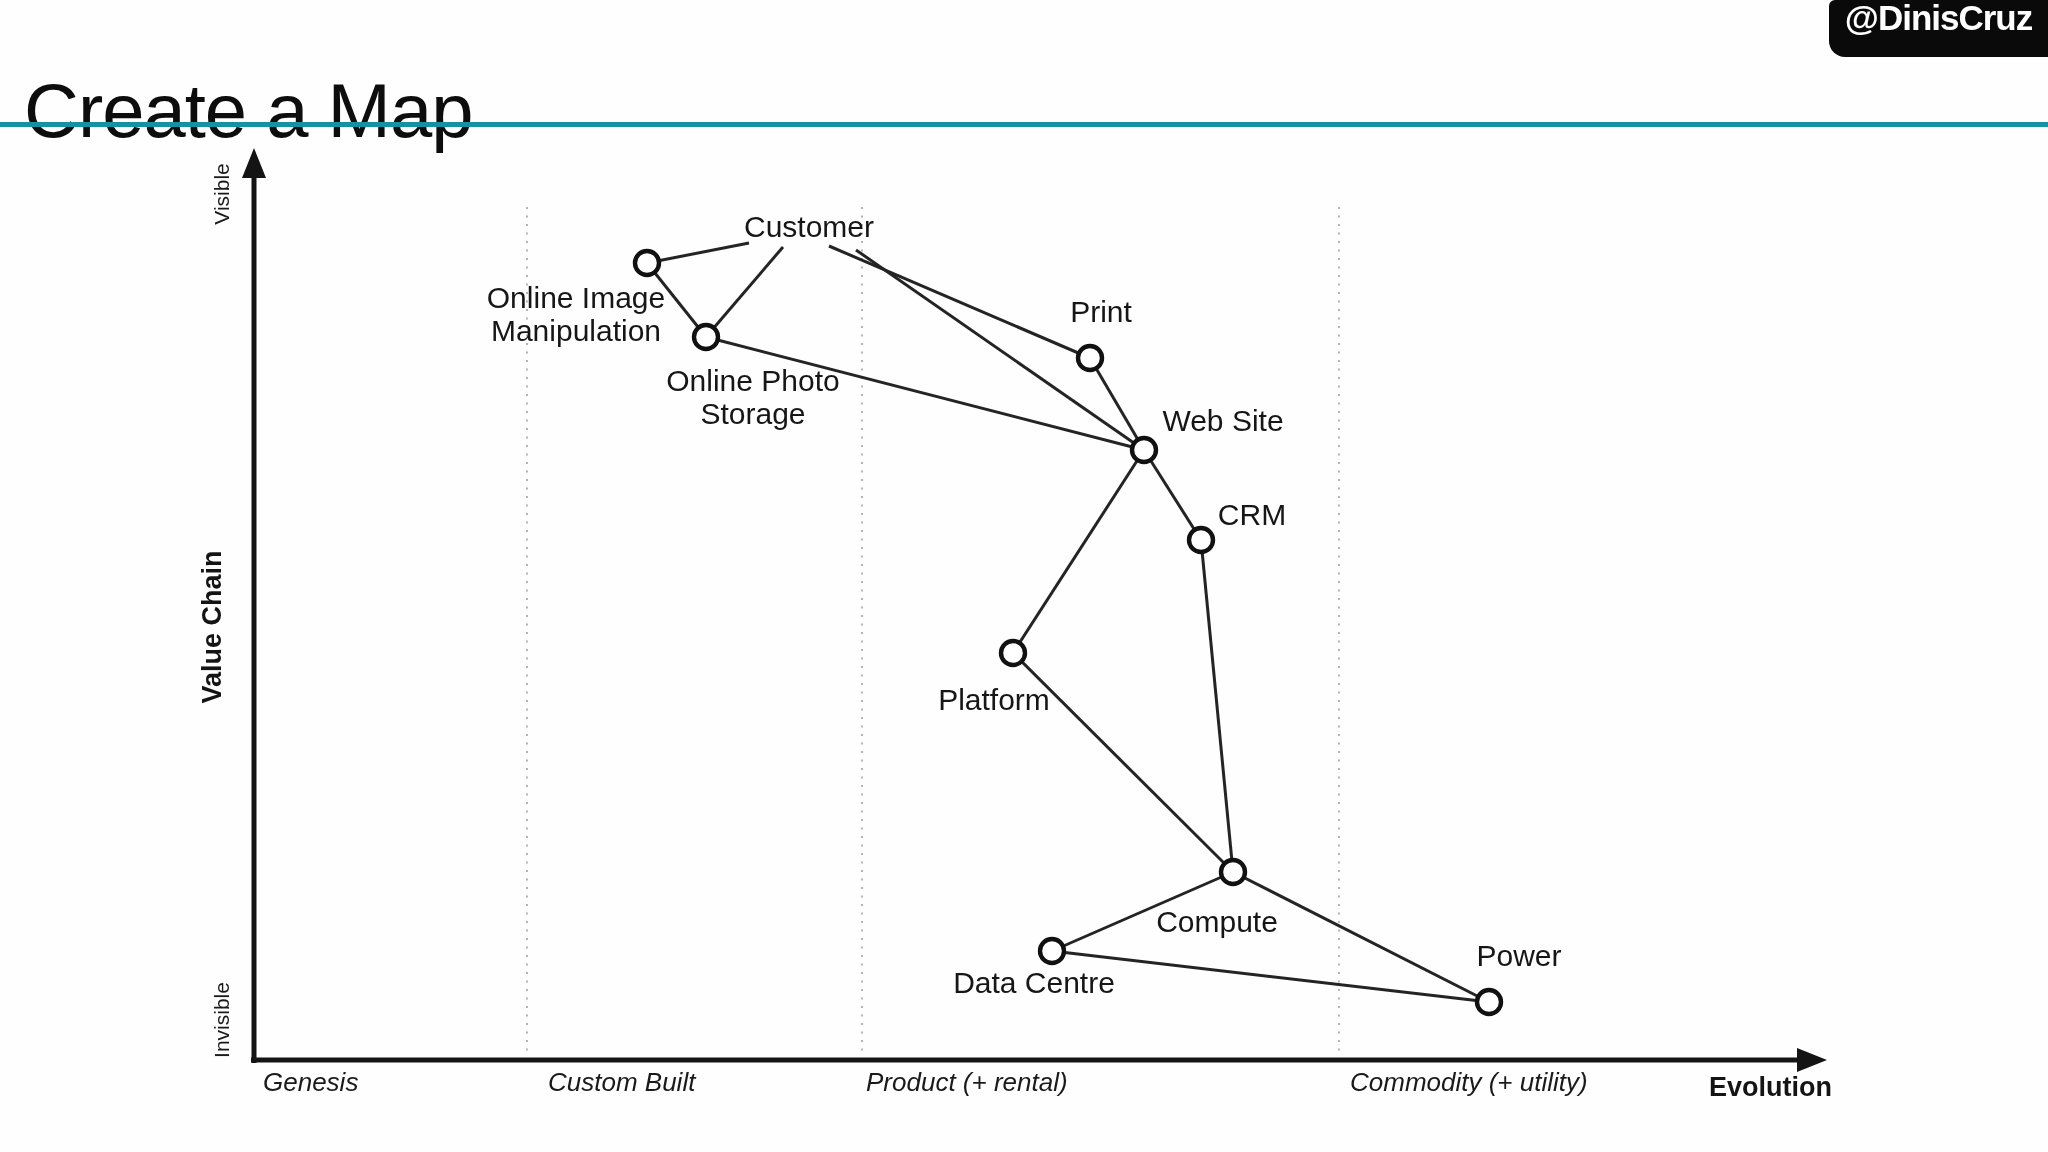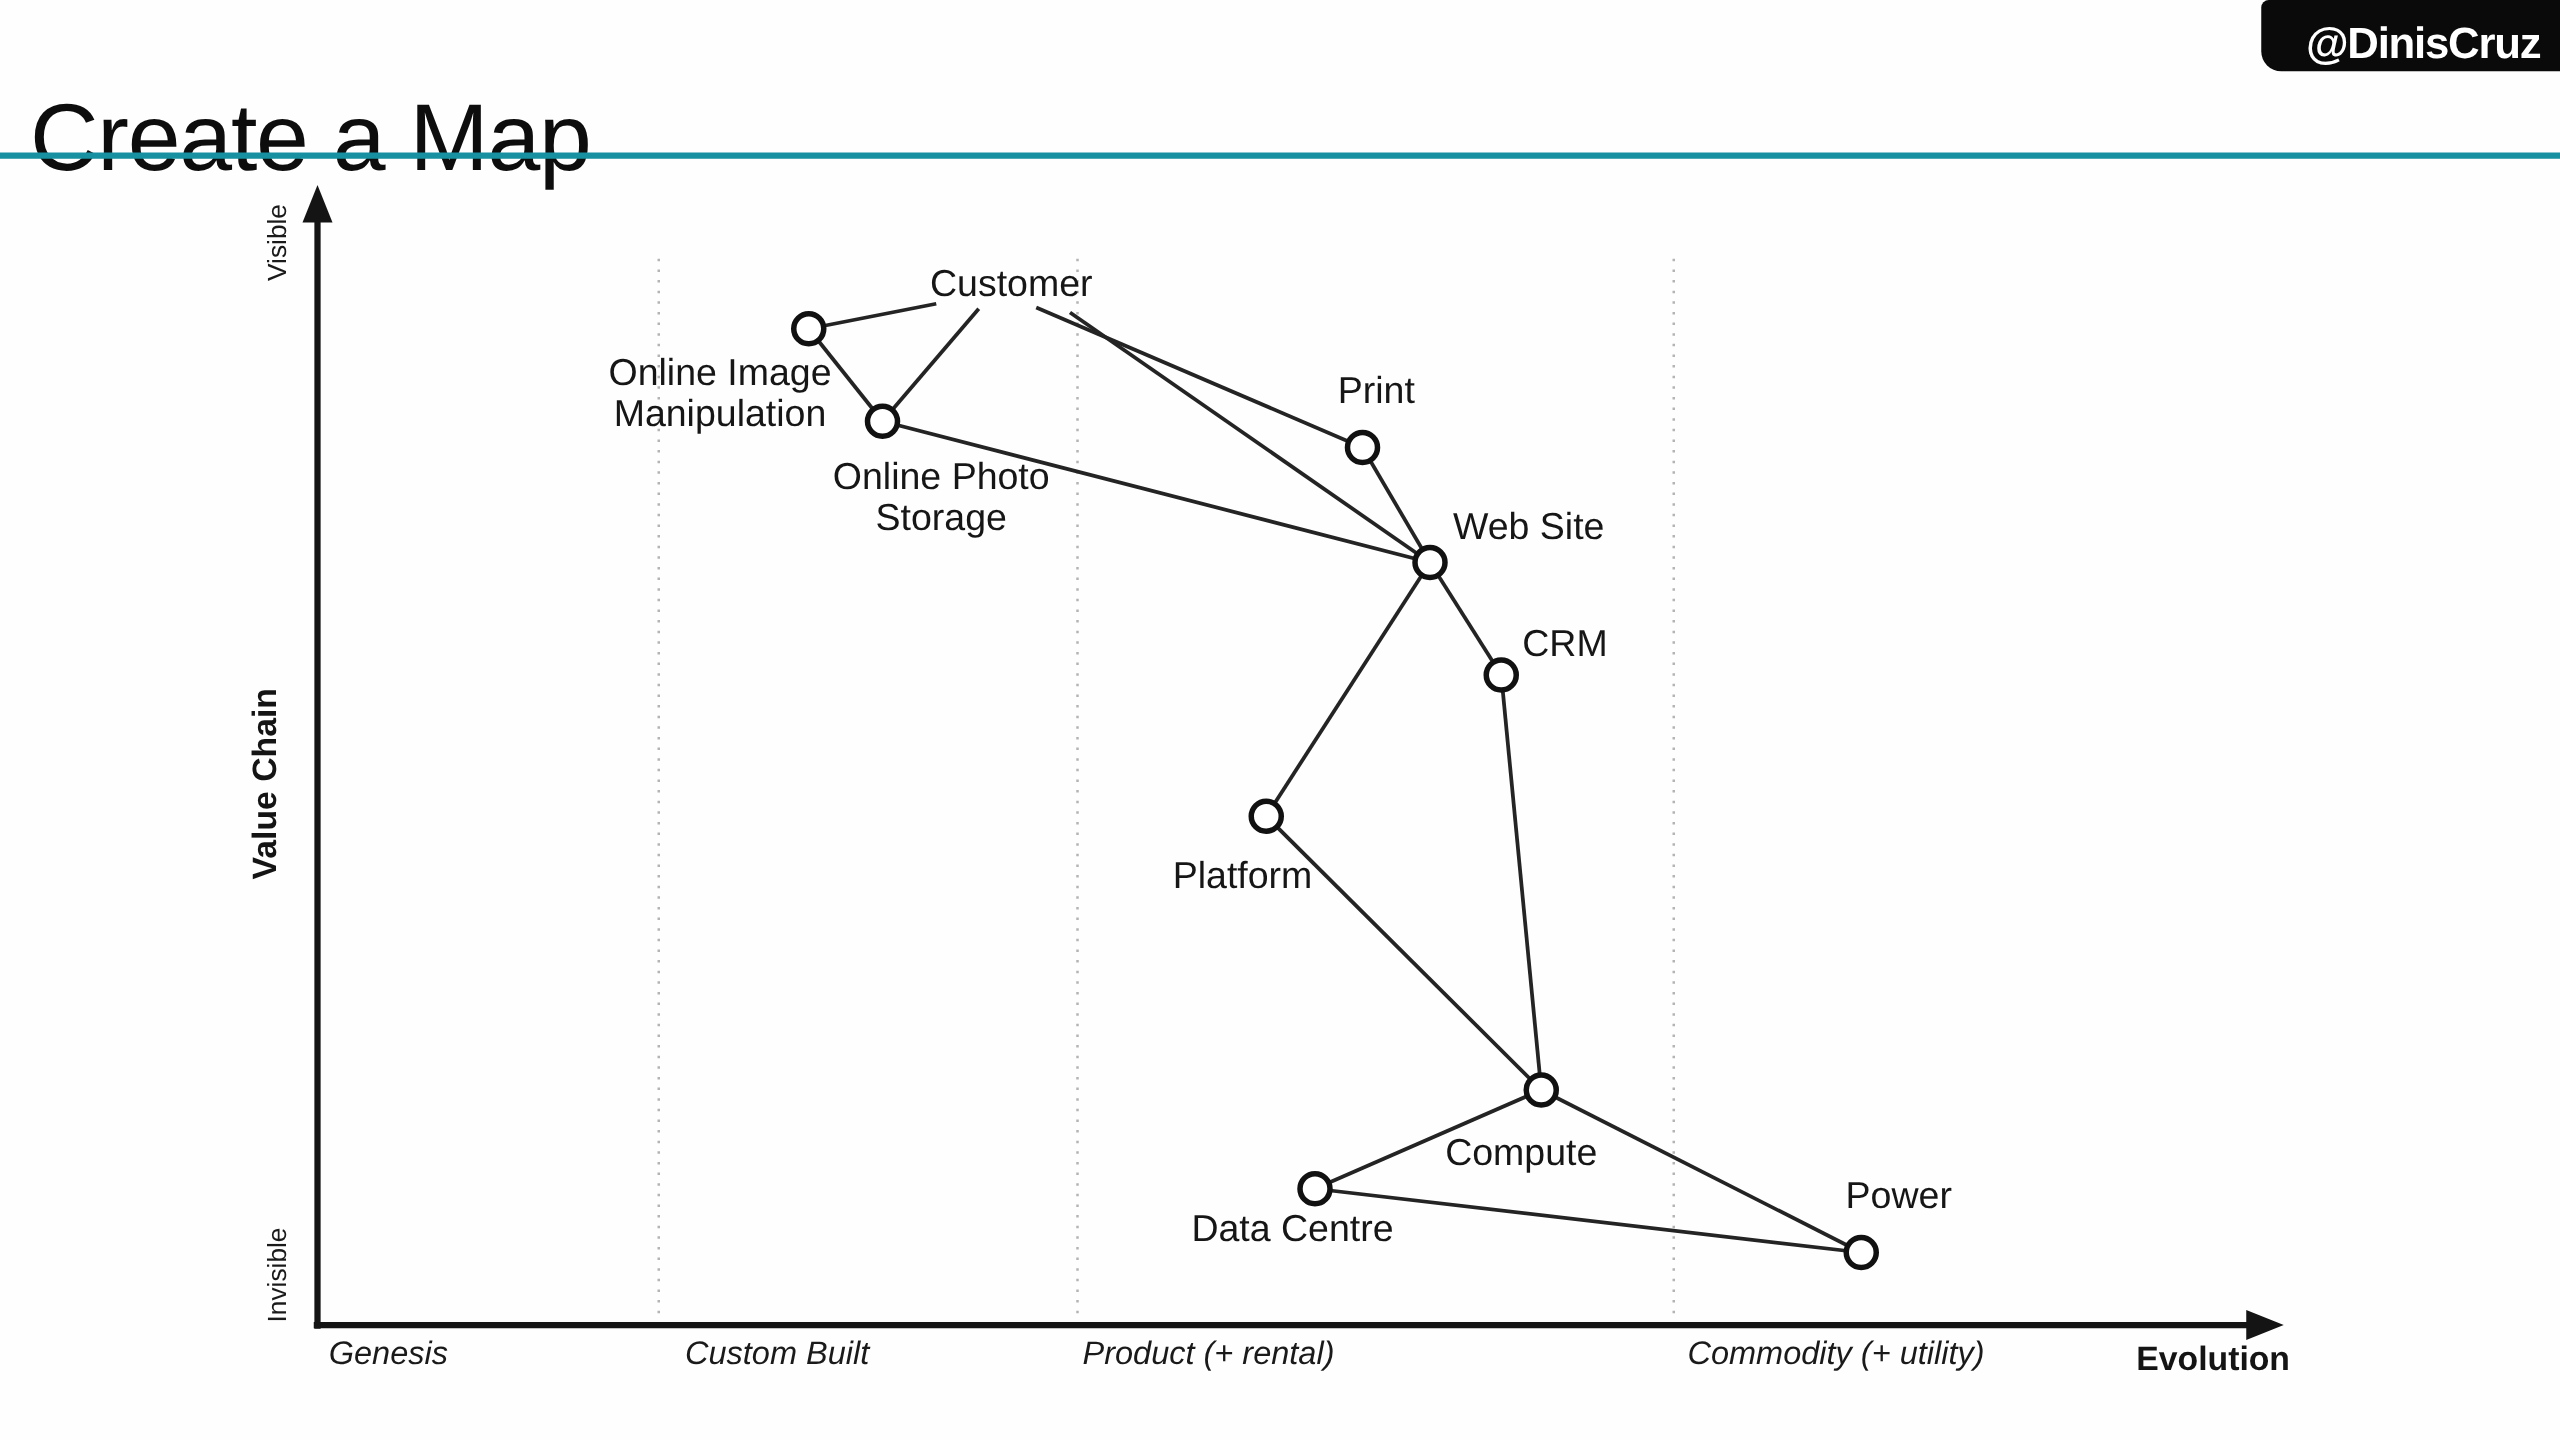--- a/index.html
+++ b/index.html
@@ -13,21 +13,21 @@
     font-size:76px;letter-spacing:-1px;color:#0d0d0d;font-weight:400;white-space:nowrap;
   }
   .divider{
     position:absolute;left:0;top:122px;width:2048px;height:5px;
     background:var(--accent,#1790a1);
   }
   
   .handle-box{
     position:absolute;top:0;right:0;width:219px;height:57px;
     background:var(--badge-black,#0a0a0a);border-radius:6px 0 0 16px;
-    display:flex;align-items:flex-end;justify-content:center;padding-left:20px;
+    display:flex;align-items:flex-start;justify-content:center;
   }
   .handle-box .handle{
     color:#ffffff;font-weight:bold;font-size:35px;letter-spacing:-1px;
     transform:translateY(-2px);white-space:nowrap;
   }
   .license-bar{
     position:absolute;top:60px;right:0;width:166px;height:58px;
     background:var(--license-gray,#9a9a9a);border-left:4px solid #000;
     border-radius:0 0 0 5px;
   }

